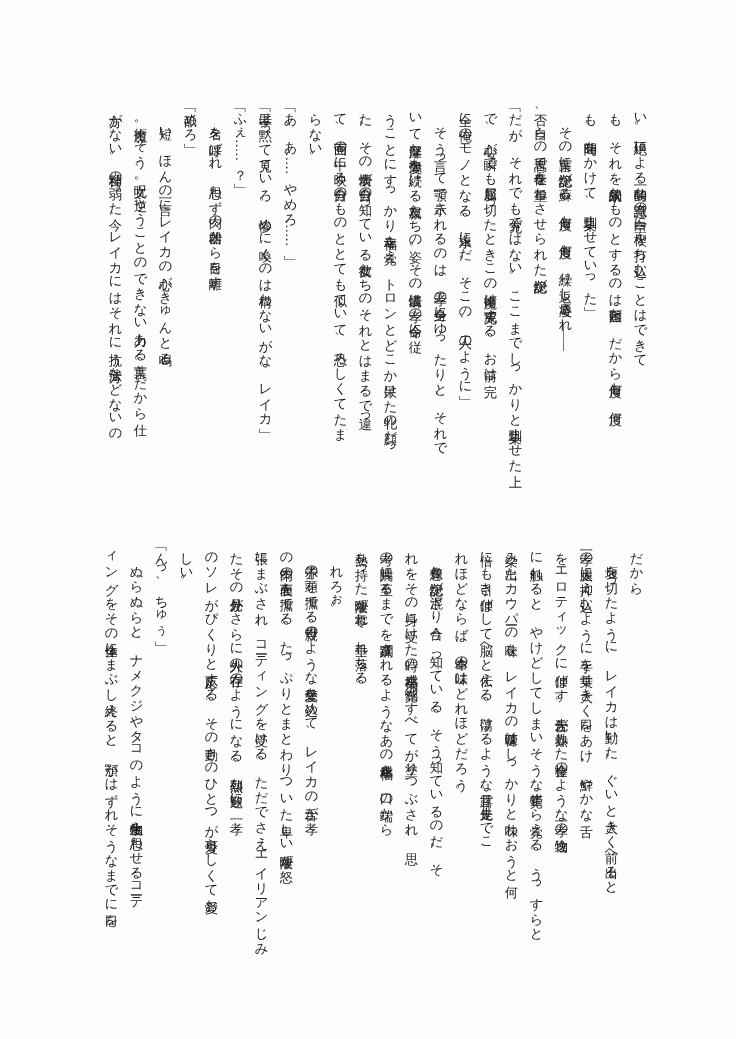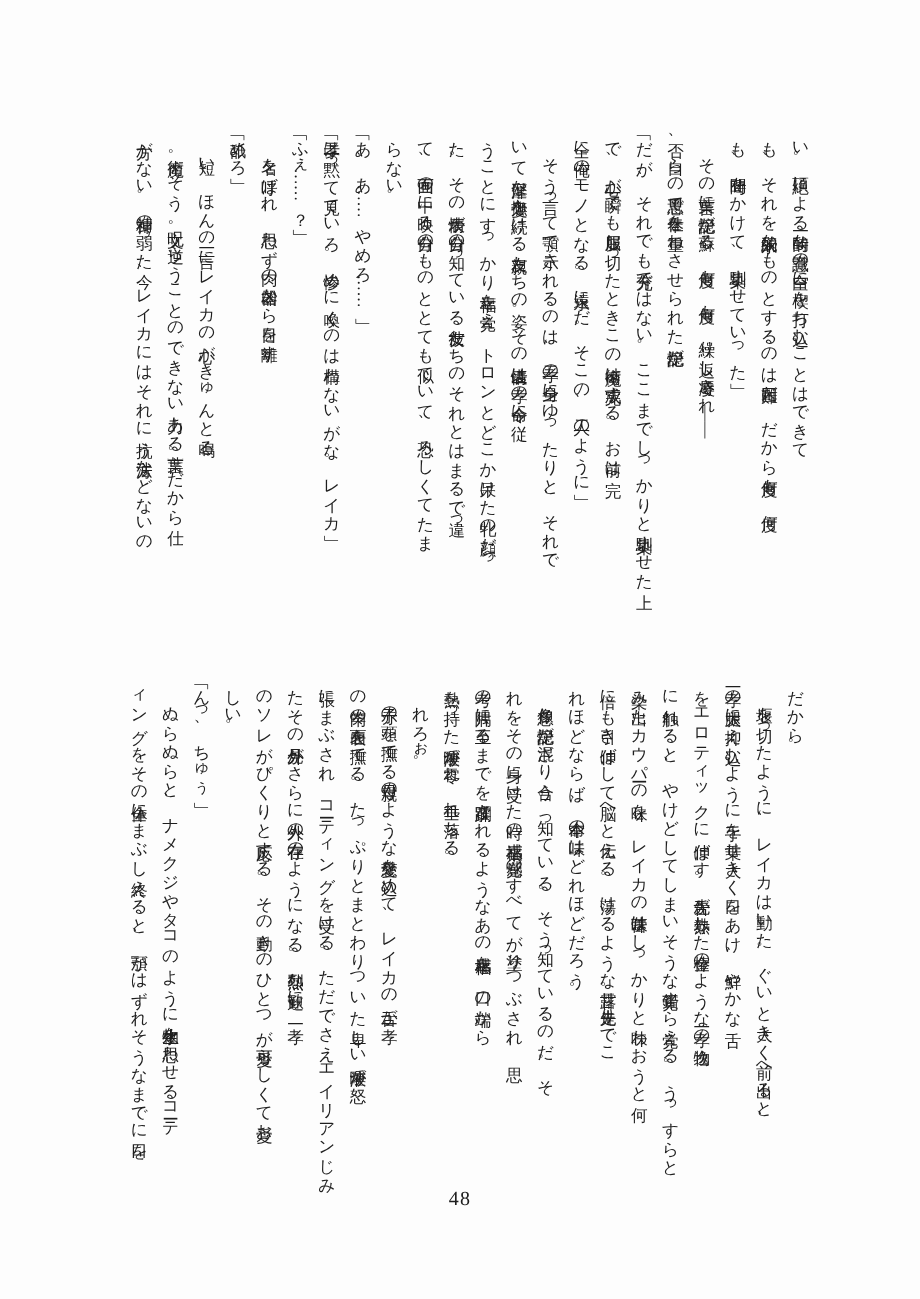--- a/index.html
+++ b/index.html
@@ -106,15 +106,14 @@
       <p>の肉竿の表面を撫でる。たっぷりとまとわりついた卑しい唾液が怒</p>
       <p>張にまぶされ、コーティングを受ける。ただでさえエイリアンじみ</p>
       <p>たその外見がさらに人外の存在のようになる。熱烈な歓迎に、一孝</p>
       <p>のソレがぴくりと反応する。その動きのひとつが可愛らしくて愛お</p>
       <p>しい。</p>
       <p>「んっ、ちゅぅ」</p>
       <p>　ぬらぬらと、ナメクジやタコのように水生生物を思わせるコーテ</p>
       <p>ィングをその全体にまぶし終えると、顎がはずれそうなまでに口を</p>
     </div>
 
-  <div class="page-number">48</div>
 
 </div>
 
 </body></html>

